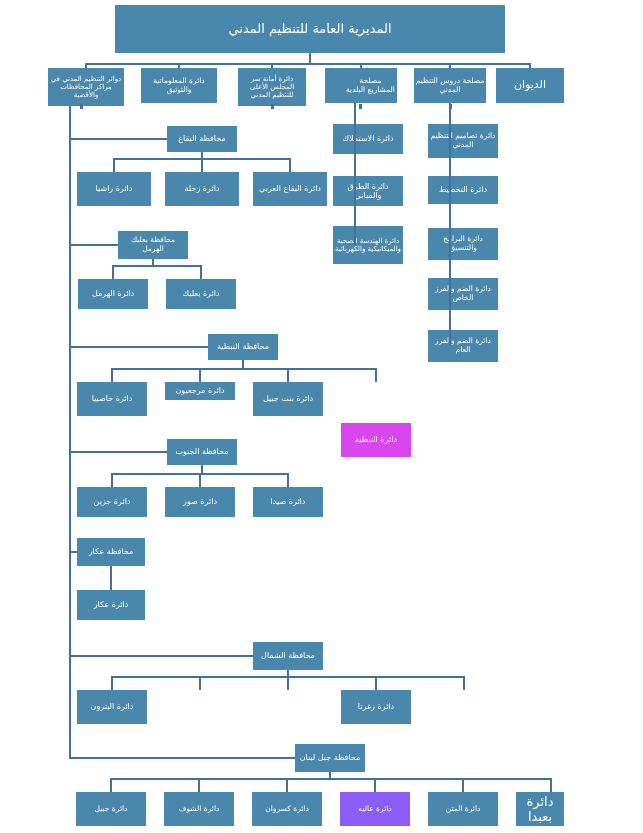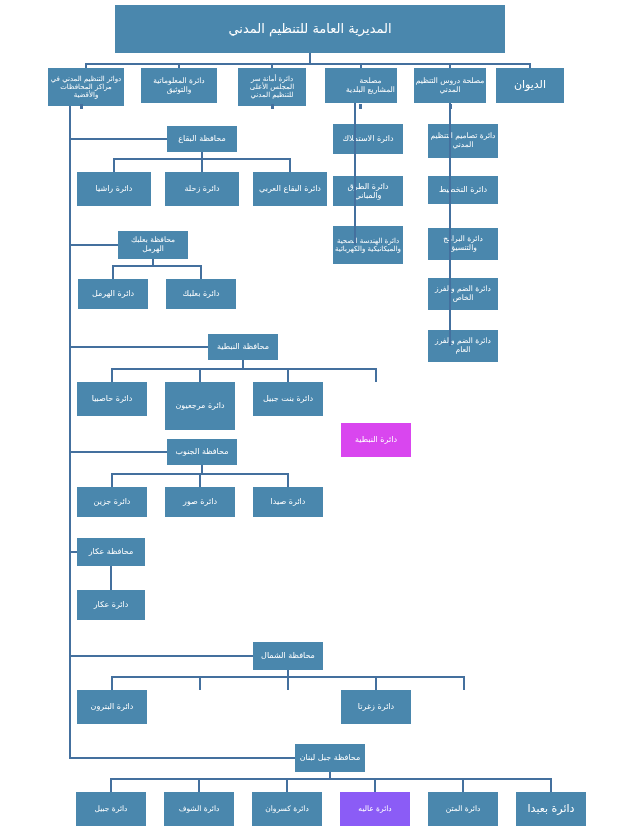--- a/index.html
+++ b/index.html
@@ -96,21 +96,21 @@
     <div class="node gov" style="left: 208px; top: 334px; width: 70px; height: 26px; font-size: 8px; background: rgb(74, 135, 173); color: rgb(255, 255, 255);">محافظة النبطية</div>
     <div class="ln h" style="left: 69px; top: 346px; width: 139px; background: rgb(68, 112, 158);"></div>
     <div class="ln v" style="left: 242px; top: 360px; height: 10px; background: rgb(68, 112, 158);"></div>
     <div class="ln v" style="left: 375px; top: 368px; height: 14px; background: rgb(68, 112, 158);"></div>
     <div class="ln v" style="left: 287px; top: 368px; height: 14px; background: rgb(68, 112, 158);"></div>
     <div class="ln v" style="left: 199px; top: 368px; height: 14px; background: rgb(68, 112, 158);"></div>
     <div class="ln v" style="left: 111px; top: 368px; height: 14px; background: rgb(68, 112, 158);"></div>
     <div class="ln h" style="left: 111px; top: 368px; width: 266px; background: rgb(68, 112, 158);"></div>
     <div class="node dept" style="left: 341px; top: 382px; width: 70px; height: 34px; font-size: 8px; background: #d946ef; color: rgb(255, 255, 255); margin-top: 41px;">دائرة النبطية</div>
     <div class="node dept" style="left: 253px; top: 382px; width: 70px; height: 34px; font-size: 8px; background: rgb(74, 135, 173); color: rgb(255, 255, 255);">دائرة بنت جبيل</div>
-    <div class="node dept" style="left: 165px; top: 382px; width: 70px; height: 48px; font-size: 8px; background: rgb(74, 135, 173); color: rgb(255, 255, 255);">دائرة مرجعيون</div>
+    <div class="node dept" style="left: 165px; top: 382px; width: 70px; height: 18px; font-size: 8px; background: rgb(74, 135, 173); color: rgb(255, 255, 255);">دائرة مرجعيون</div>
     <div class="node dept" style="left: 77px; top: 382px; width: 70px; height: 34px; font-size: 8px; background: rgb(74, 135, 173); color: rgb(255, 255, 255);">دائرة حاصبيا</div>
     <div class="node gov" style="left: 167px; top: 439px; width: 70px; height: 26px; font-size: 8px; background: rgb(74, 135, 173); color: rgb(255, 255, 255);">محافظة الجنوب</div>
     <div class="ln h" style="left: 69px; top: 451px; width: 98px; background: rgb(68, 112, 158);"></div>
     <div class="ln v" style="left: 201px; top: 465px; height: 10px; background: rgb(68, 112, 158);"></div>
     <div class="ln v" style="left: 287px; top: 473px; height: 14px; background: rgb(68, 112, 158);"></div>
     <div class="ln v" style="left: 199px; top: 473px; height: 14px; background: rgb(68, 112, 158);"></div>
     <div class="ln v" style="left: 111px; top: 473px; height: 14px; background: rgb(68, 112, 158);"></div>
     <div class="ln h" style="left: 111px; top: 473px; width: 178px; background: rgb(68, 112, 158);"></div>
     <div class="node dept" style="left: 253px; top: 487px; width: 70px; height: 30px; font-size: 8px; background: rgb(74, 135, 173); color: rgb(255, 255, 255);">دائرة صيدا</div>
     <div class="node dept" style="left: 165px; top: 487px; width: 70px; height: 30px; font-size: 8px; background: rgb(74, 135, 173); color: rgb(255, 255, 255);">دائرة صور</div>
@@ -133,21 +133,21 @@
     <div class="node gov" style="left: 295px; top: 744px; width: 70px; height: 28px; font-size: 8px; background: rgb(74, 135, 173); color: rgb(255, 255, 255);">محافظة جبل لبنان</div>
     <div class="ln h" style="left: 69px; top: 757px; width: 226px; background: rgb(68, 112, 158);"></div>
     <div class="ln v" style="left: 329px; top: 772px; height: 8px; background: rgb(68, 112, 158);"></div>
     <div class="ln v" style="left: 550px; top: 778px; height: 14px; background: rgb(68, 112, 158);"></div>
     <div class="ln v" style="left: 462px; top: 778px; height: 14px; background: rgb(68, 112, 158);"></div>
     <div class="ln v" style="left: 374px; top: 778px; height: 14px; background: rgb(68, 112, 158);"></div>
     <div class="ln v" style="left: 286px; top: 778px; height: 14px; background: rgb(68, 112, 158);"></div>
     <div class="ln v" style="left: 198px; top: 778px; height: 14px; background: rgb(68, 112, 158);"></div>
     <div class="ln v" style="left: 110px; top: 778px; height: 14px; background: rgb(68, 112, 158);"></div>
     <div class="ln h" style="left: 110px; top: 778px; width: 442px; background: rgb(68, 112, 158);"></div>
-    <div class="node dept" style="left: 516px; top: 792px; width: 70px; height: 34px; font-size: 11px; background: rgb(74, 135, 173); color: rgb(255, 255, 255);">دائرة بعبدا</div>
+    <div class="node dept" style="left: 516px; top: 792px; width: 48px; height: 34px; font-size: 13px; background: rgb(74, 135, 173); color: rgb(255, 255, 255);">دائرة بعبدا</div>
     <div class="node dept" style="left: 428px; top: 792px; width: 70px; height: 34px; font-size: 7.5px; background: rgb(74, 135, 173); color: rgb(255, 255, 255);">دائرة المتن</div>
     <div class="node dept" style="left: 340px; top: 792px; width: 70px; height: 34px; font-size: 7.5px; background: #8b5cf6; color: rgb(255, 255, 255);">دائرة عاليه</div>
     <div class="node dept" style="left: 252px; top: 792px; width: 70px; height: 34px; font-size: 7.5px; background: rgb(74, 135, 173); color: rgb(255, 255, 255);">دائرة كسروان</div>
     <div class="node dept" style="left: 164px; top: 792px; width: 70px; height: 34px; font-size: 7.5px; background: rgb(74, 135, 173); color: rgb(255, 255, 255);">دائرة الشوف</div>
     <div class="node dept" style="left: 76px; top: 792px; width: 70px; height: 34px; font-size: 7.5px; background: rgb(74, 135, 173); color: rgb(255, 255, 255);">دائرة جبيل</div>
     <div class="ln v" style="left: 69px; top: 106px; height: 653px; background: rgb(68, 112, 158);"></div>
     <div class="tick" style="left: 80px; top: 104px; background: rgb(68, 112, 158);"></div>
     <div class="tick" style="left: 271px; top: 104px; background: rgb(68, 112, 158);"></div>
     <div class="tick" style="left: 359px; top: 104px; background: rgb(68, 112, 158);"></div>
     <div class="tick" style="left: 449px; top: 104px; background: rgb(68, 112, 158);"></div>

